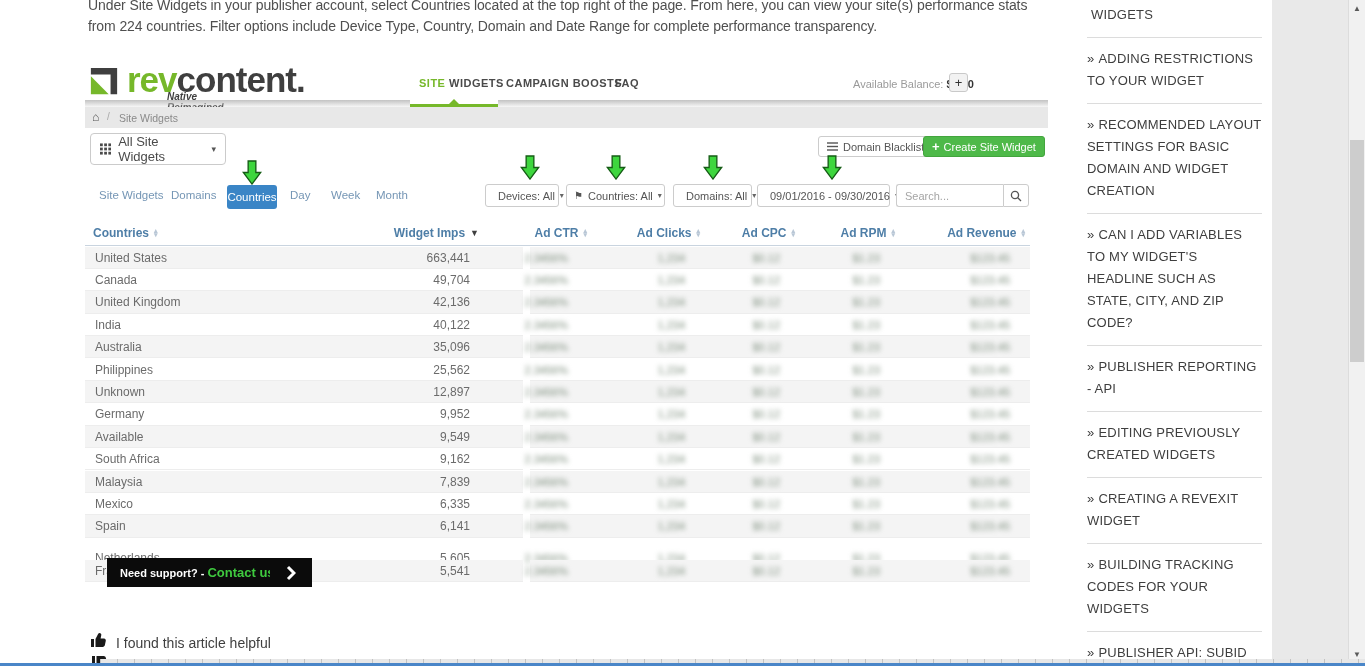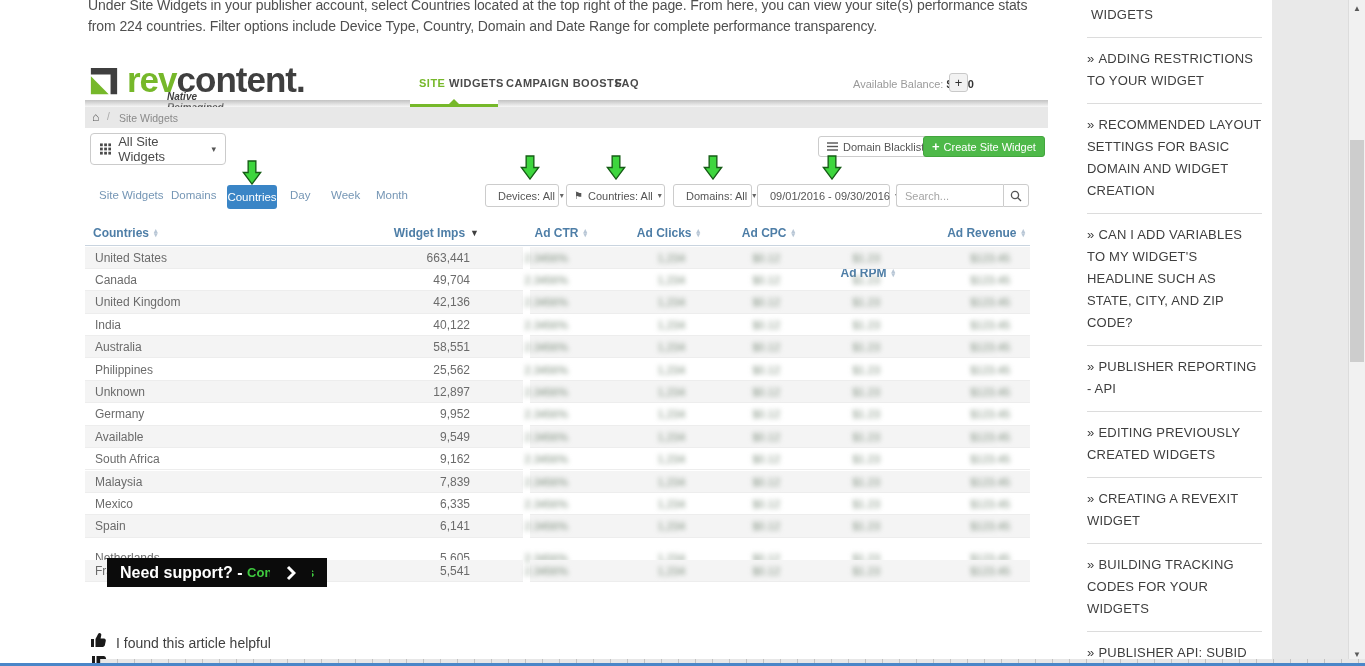--- a/index.html
+++ b/index.html
@@ -83,39 +83,39 @@
                 border:1px solid #ccc; border-radius:0 3px 3px 0; display:flex; align-items:center;
                 justify-content:center; cursor:pointer; }
 
   
   .thead { position:absolute; left:0; top:164px; width:945px; height:22px; border-bottom:1px solid #c9d4df; }
   .hc { position:absolute; top:2px; display:flex; align-items:center; gap:5px; font-size:12px;
         font-weight:bold; color:#4e7ea7; cursor:pointer; }
   .hc.end { justify-content:flex-end; }
   .hc0 { left:8px;  width:130px; } .hc1 { left:267px; width:127px; }
   .hc2 { left:410px; width:92px; } .hc3 { left:515px; width:100px; }
-  .hc4 { left:610px; width:100px; } .hc5 { left:710px; width:100px;margin-top:40px; }
+  .hc4 { left:610px; width:100px; } .hc5 { left:710px; width:100px; }
   .hc6 { left:830px; width:110px; }
   .sorticon { display:flex; flex-direction:column; line-height:4.5px; font-size:7px; color:#b9c7d6; }
   .sortdesc { font-size:9px; color:#3f3f3f; }
 
   
   .trow { position:absolute; left:0; height:22.4px; width:945px; }
   .seg { position:absolute; top:0; height:22.4px; border-bottom:1px solid #ededed; }
   .segL { left:0; width:438px; } .segR { left:445px; width:500px; }
   .trow.odd .seg { background:#f4f4f4; }
   .country { position:absolute; left:10px; top:4px; font-size:12px; color:#6b6b6b; }
   .imps { position:absolute; right:53px; top:4px; font-size:12px; color:#6b6b6b; }
   .blur { position:absolute; top:5px; font-size:11px; color:#7c8d7c; filter:blur(2.6px); }
   .b1 { right:462px; } .b2 { right:345px; } .b3 { right:250px; } .b4 { right:150px; } .b5 { right:20px; }
 
   
   .support { position:absolute; left:22px; top:498px; height:29px; background:#0b0b0b; display:flex;
              align-items:center; padding:0 13px; z-index:8; cursor:pointer; }
-  .support .t1 { color:#fff; font-weight:bold; font-size:16px; white-space:pre; }
+  .support .t1 { color:#fff; font-weight:bold; font-size:11px; white-space:pre; }
   .support .t2 { color:#3fca3f; font-weight:bold; font-size:13px; }
   .support-chev { position:absolute; left:185px; top:498px; width:42px; height:29px; background:#0b0b0b;
                   display:flex; align-items:center; justify-content:center; z-index:8; cursor:pointer; }
 
   
   .thumb-up { position:absolute; left:90px; top:631px; cursor:pointer; }
   .helpful { position:absolute; left:116px; top:635px; font-size:14px; color:#3f3f3f; }
   .thumb-down { position:absolute; left:91px; top:656px; cursor:pointer; }
 
   
@@ -380,21 +380,21 @@
       <span class="blur b2">1,234</span>
       <span class="blur b3">$0.12</span>
       <span class="blur b4">$1.23</span>
       <span class="blur b5">$123.45</span>
     </div>
   </div>
 
   <div class="trow odd" style="top: 276.1px;">
     <div class="seg segL">
       <span class="country">Australia</span>
-      <span class="imps">58,551</span>
+      <span class="imps">35,096</span>
     </div>
     <div class="seg segR">
       <span class="blur b1">2.3456%</span>
       <span class="blur b2">1,234</span>
       <span class="blur b3">$0.12</span>
       <span class="blur b4">$1.23</span>
       <span class="blur b5">$123.45</span>
     </div>
   </div>
 

